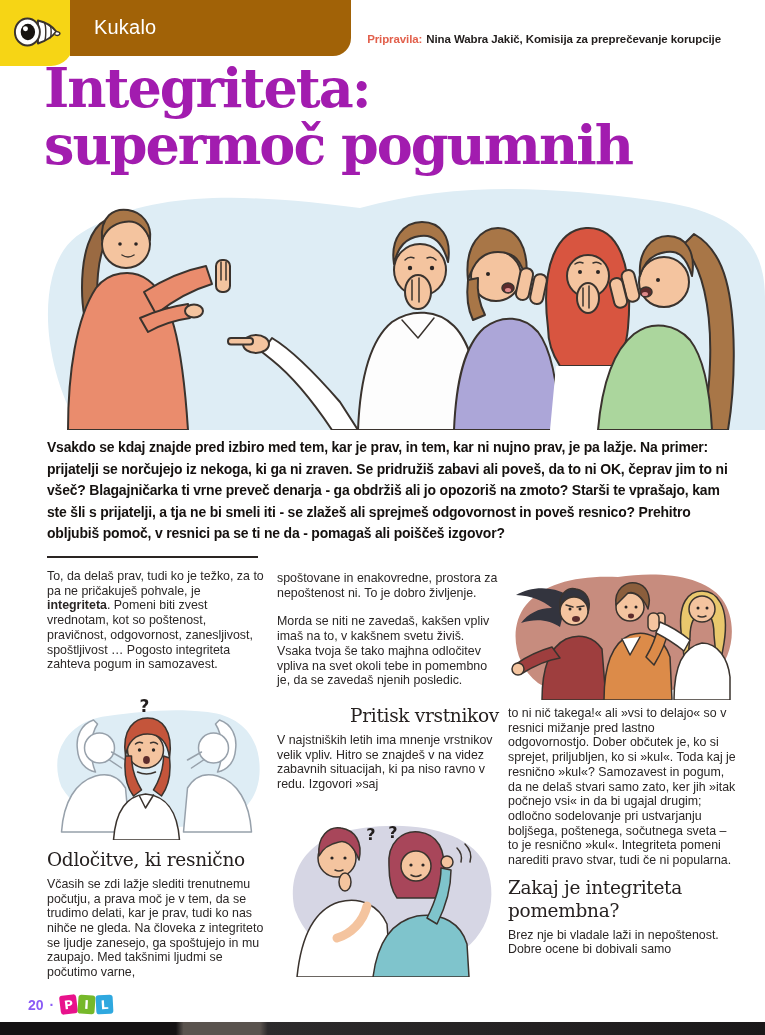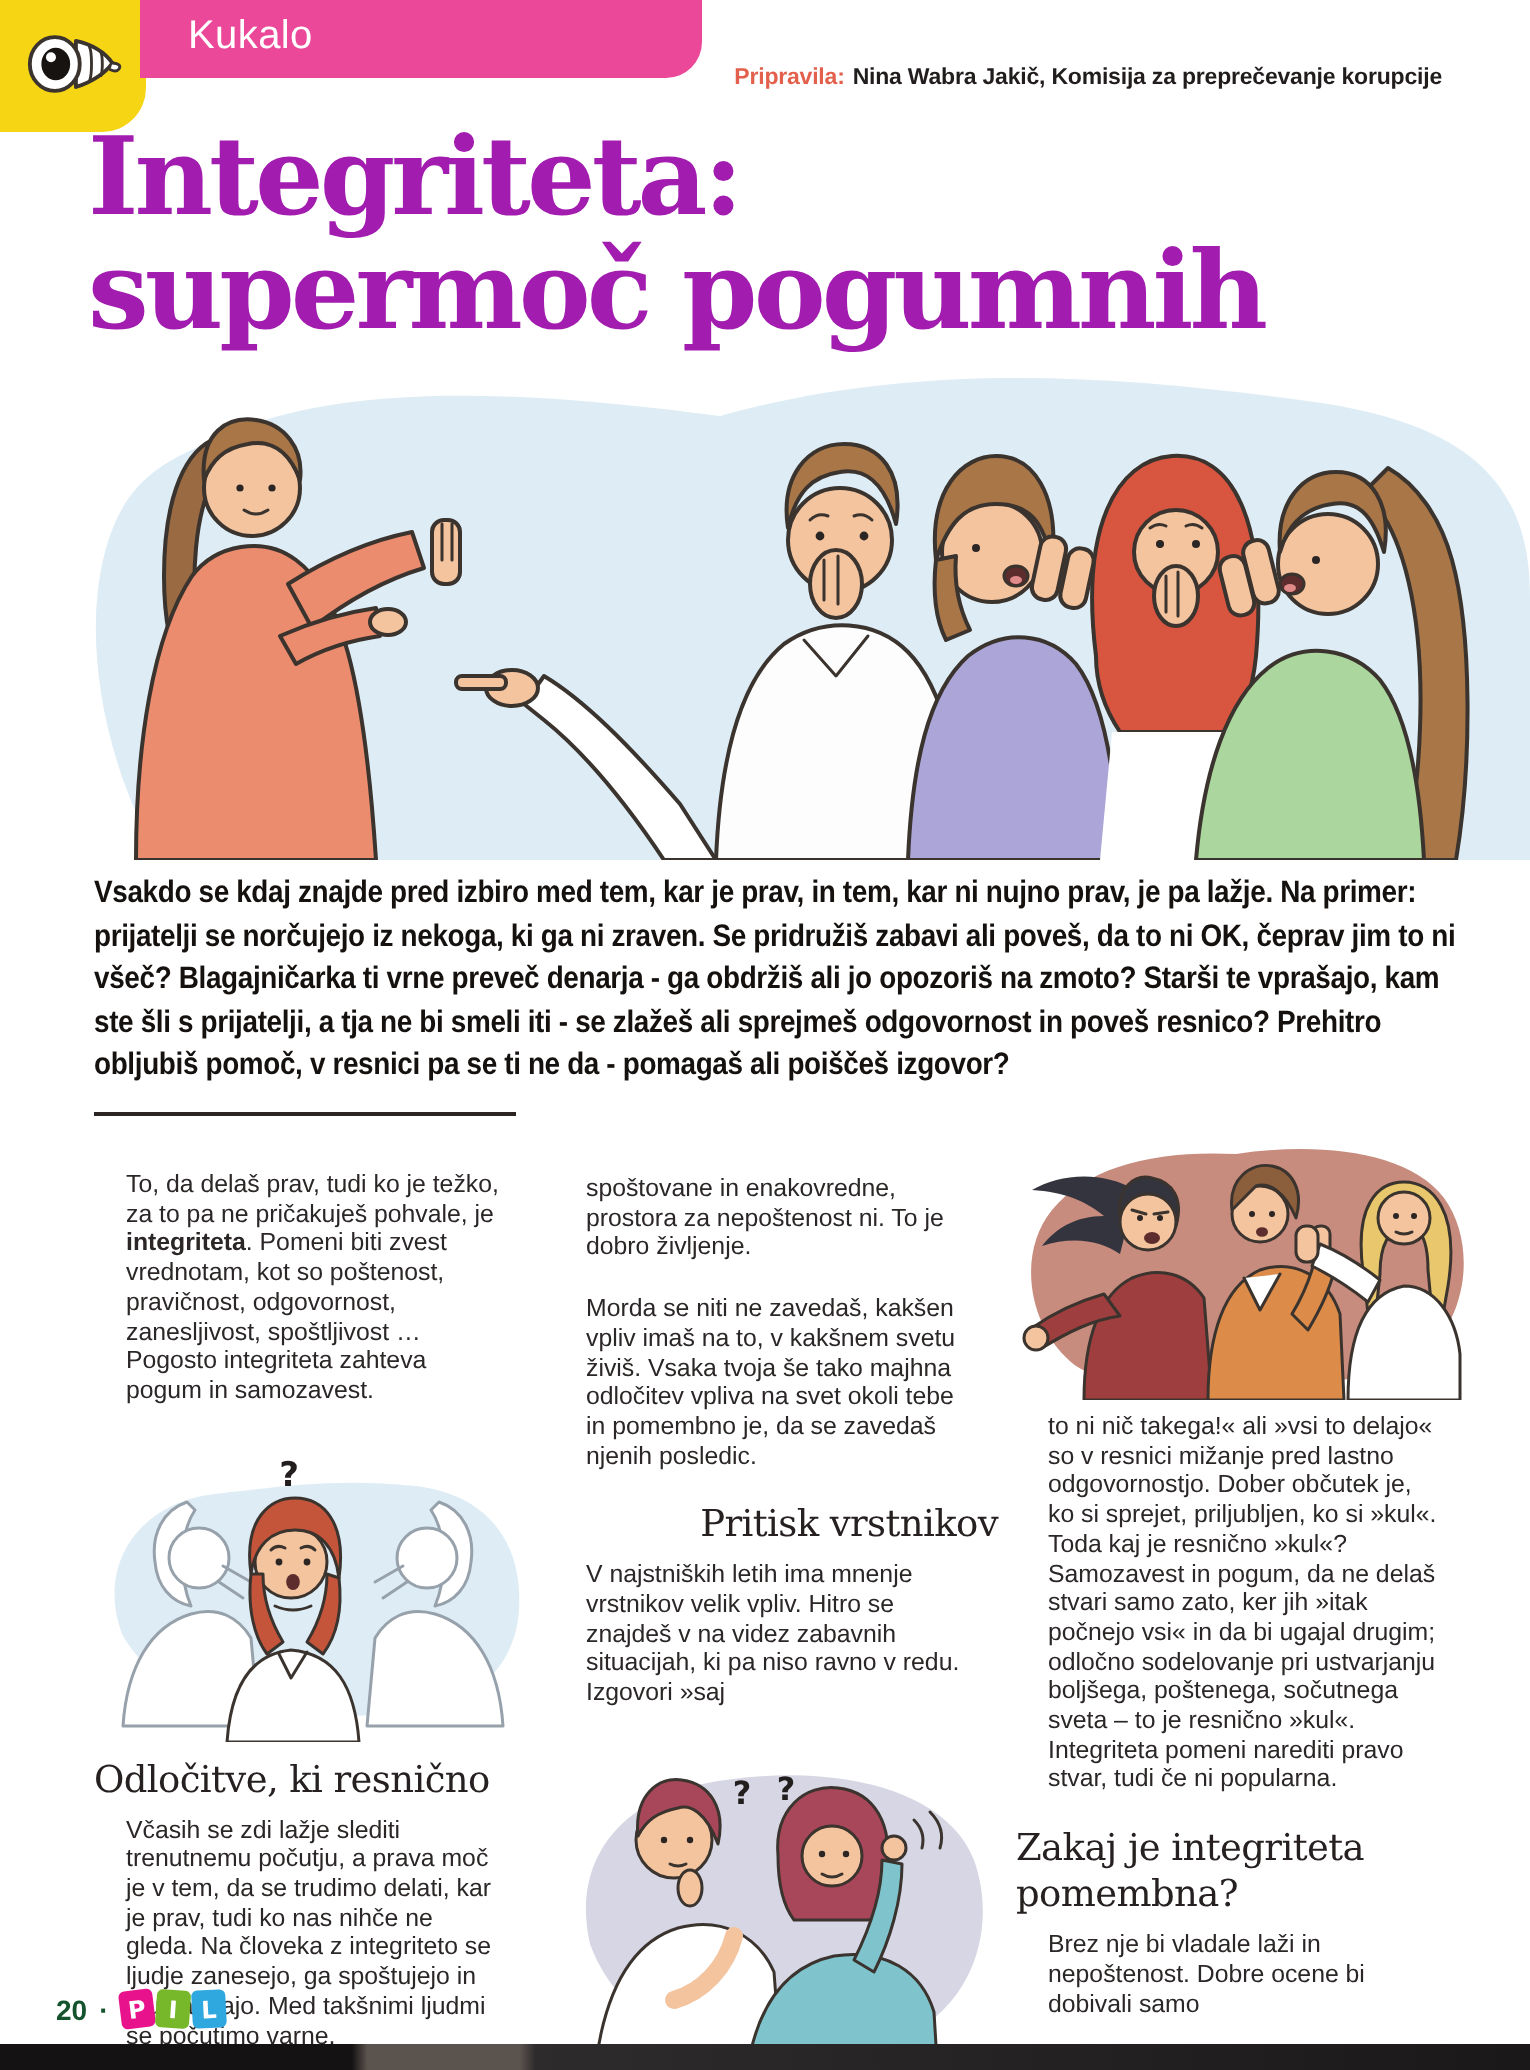--- a/index.html
+++ b/index.html
@@ -8,22 +8,22 @@
     background:#ffffff;overflow:hidden;
     font-family:"Liberation Sans",sans-serif;color:#2b2726;
   }
   
   .corner-yellow{
     position:absolute;left:0;top:0;width:73px;height:66px;
     background:#f6d515;border-radius:0 0 22px 0;
     display:flex;align-items:flex-start;justify-content:center;padding-top:13px;box-sizing:border-box;
   }
   .kicker-bar{
-    position:absolute;left:70px;top:0;width:281px;height:39px;
-    background:#ec4899;border-radius:0 0 18px 0;
+    position:absolute;left:70px;top:0;width:281px;height:56px;
+    background:#a16207;border-radius:0 0 18px 0;
     display:flex;align-items:center;
   }
   .kicker-bar .kicker-label{
     color:#ffffff;font-size:20px;letter-spacing:.2px;padding-left:24px;padding-bottom:2px;
   }
   .credit{
     position:absolute;top:33px;right:44px;font-size:11.5px;letter-spacing:-.1px;
     color:#211d1c;white-space:nowrap;
   }
   .credit .credit-label{color:#e2604c;font-weight:700;margin-right:4px;}
@@ -43,41 +43,41 @@
     transform:scaleX(.90);transform-origin:0 0;
     font-size:15.5px;line-height:21.6px;font-weight:700;letter-spacing:-.2px;color:#15110f;
     margin:0;
   }
   .rule{
     position:absolute;left:47px;top:556px;width:211px;height:0;
     border-top:2px solid #2a2523;
   }
   
   .col{position:absolute;font-size:12.4px;line-height:14.7px;}
-  .col p{margin:16px;}
+  .col p{margin:0;}
   .col1{left:47px;top:569px;width:219px;}
   .col2{left:277px;top:571px;width:222px;}
   .col3{left:508px;top:565px;width:228px;}
   .col h2{
     font-family:"DejaVu Serif",serif;font-weight:400;
     font-size:18.5px;line-height:23px;letter-spacing:-.3px;color:#262120;margin:0;
   }
   .col .bold{font-weight:700;}
   .sp6{margin-top:6px!important;}
   .sp8{margin-top:8px!important;}
   .sp14{margin-top:14px!important;}
   .sp16{margin-top:16px!important;text-align:right;}
   .sp18{margin-top:18px!important;}
   .sp20{margin-top:20px!important;}
   .illu{display:block;}
   
   .footer{
     position:absolute;left:28px;top:995px;display:flex;align-items:center;gap:6px;
   }
-  .page-number,.dot-sep{font-weight:700;font-size:14px;color:#14532d;}
+  .page-number,.dot-sep{font-weight:700;font-size:14px;color:#8b5cf6;}
   .logo{display:flex;align-items:center;}
   .logo .tile{
     width:17px;height:19px;border-radius:3px;margin-right:1px;
     display:flex;align-items:center;justify-content:center;
     color:#fff;font-weight:700;font-size:12px;font-family:"DejaVu Sans",sans-serif;
   }
   .tile-p{background:#e8128c;transform:rotate(-7deg);}
   .tile-i{background:#76b82a;transform:rotate(4deg);}
   .tile-l{background:#2fa8df;transform:rotate(-3deg);}
   .bottom-bar{

